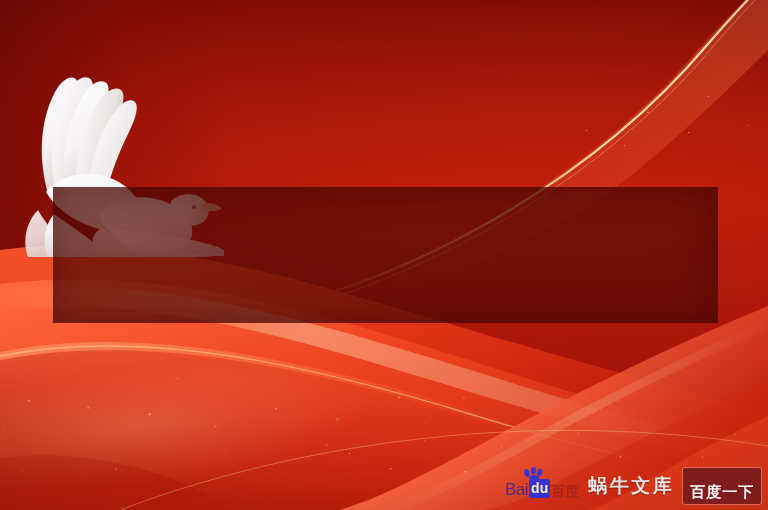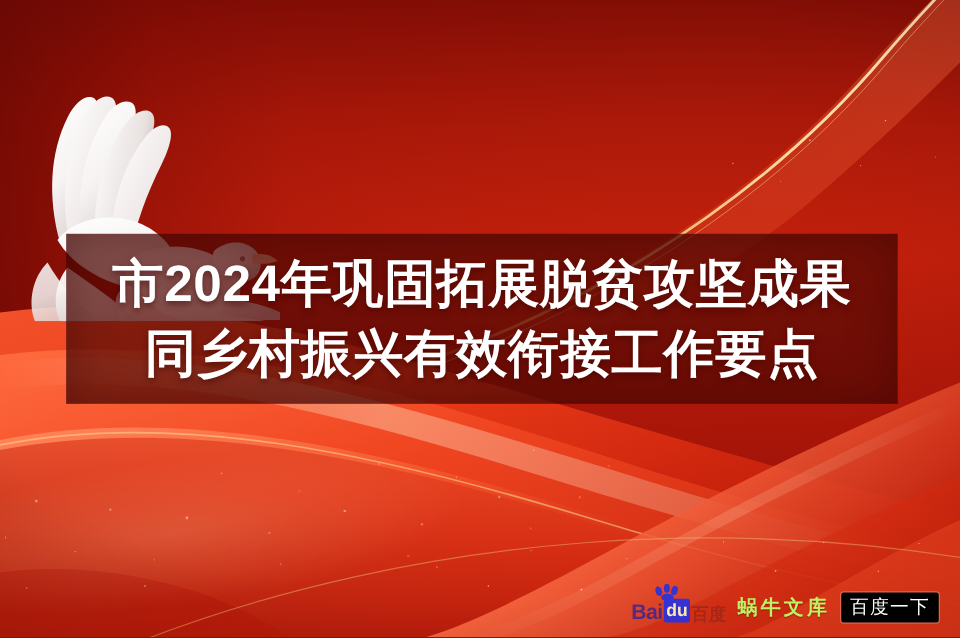--- a/index.html
+++ b/index.html
@@ -157,21 +157,21 @@
   .baidu-logo {
     position: relative;
     display: flex;
     align-items: flex-end;
     height: 24px;
     opacity: .92;
   }
   .baidu-logo .bd-bai {
     color: #2b1f9e;
     font-size: 17px;
-    font-weight: 700;
+    font-weight: 400;
     letter-spacing: -.5px;
     line-height: 1;
     opacity: .8;
   }
   .baidu-logo .bd-du {
     background: #2932e1;
     color: #fef9c3;
     font-size: 14px;
     font-weight: 700;
     line-height: 1;
@@ -186,34 +186,34 @@
     line-height: 1;
     opacity: .75;
     text-align: right;
   }
   .baidu-paw {
     position: absolute;
     left: 18px; top: -7px;
     width: 22px; height: 13px;
   }
   .wm-brand {
-    color: #bef264;
-    font-size: 16px;
+    color: #e5e5e5;
+    font-size: 19px;
     font-weight: 700;
     letter-spacing: 2.5px;
     text-shadow: 0 1px 1px rgba(60,4,2,.4);
     white-space: nowrap;
   }
   .wm-button {
-    background: #000000;
+    background: #7f1d1d;
     color: #ffffff;
     font-size: 15px;
-    font-weight: 400;
+    font-weight: 700;
     letter-spacing: 1px;
-    padding: 3px 7px 4px;
+    padding: 15px 7px 4px;
     border-radius: 2px;
     line-height: 1.15;
     white-space: nowrap;
     box-shadow: 0 0 0 1px rgba(255,255,255,.25);
   }
 </style>
 </head>
 <body>
 
 <div id="stage">
@@ -352,24 +352,20 @@
 
       <path d="M120 178 C 150 180 186 184 214 192 C 228 196 236 200 238 204 L150 204 C 132 198 120 188 120 178 Z" fill="url(#dv3)" opacity=".95"></path>
       <path d="M108 176 C 126 186 154 194 186 200 C 200 202 212 204 220 205 L104 205 C 96 196 96 182 108 176 Z" fill="url(#dv1)" opacity=".9"></path>
 
       <path d="M60 162 C 74 172 92 184 106 196 C 112 201 116 205 118 205 L54 205 C 48 192 50 174 60 162 Z" fill="url(#dv2)" opacity=".95"></path>
       <path d="M44 158 C 54 176 70 192 86 205 L34 205 C 28 190 32 170 44 158 Z" fill="url(#dv1)" opacity=".85"></path>
     </svg>
   </div>
 
   <div class="title-band"></div>
-  <div class="title-text">
-    <div class="title-line">市2024年巩固拓展脱贫攻坚成果</div>
-    <div class="title-line">同乡村振兴有效衔接工作要点</div>
-  </div>
 
   <div class="watermark">
 
     <div class="baidu-logo">
       <span class="bd-bai">Bai</span>
       <span class="bd-du">du</span>
       <span class="bd-cn">百度</span>
       <svg class="baidu-paw" viewBox="0 0 22 13">
         <ellipse cx="4" cy="6" rx="2.6" ry="4" fill="#2932e1" transform="rotate(-18 4 6)"></ellipse>
         <ellipse cx="10.5" cy="3.6" rx="2.4" ry="3.6" fill="#2932e1"></ellipse>

